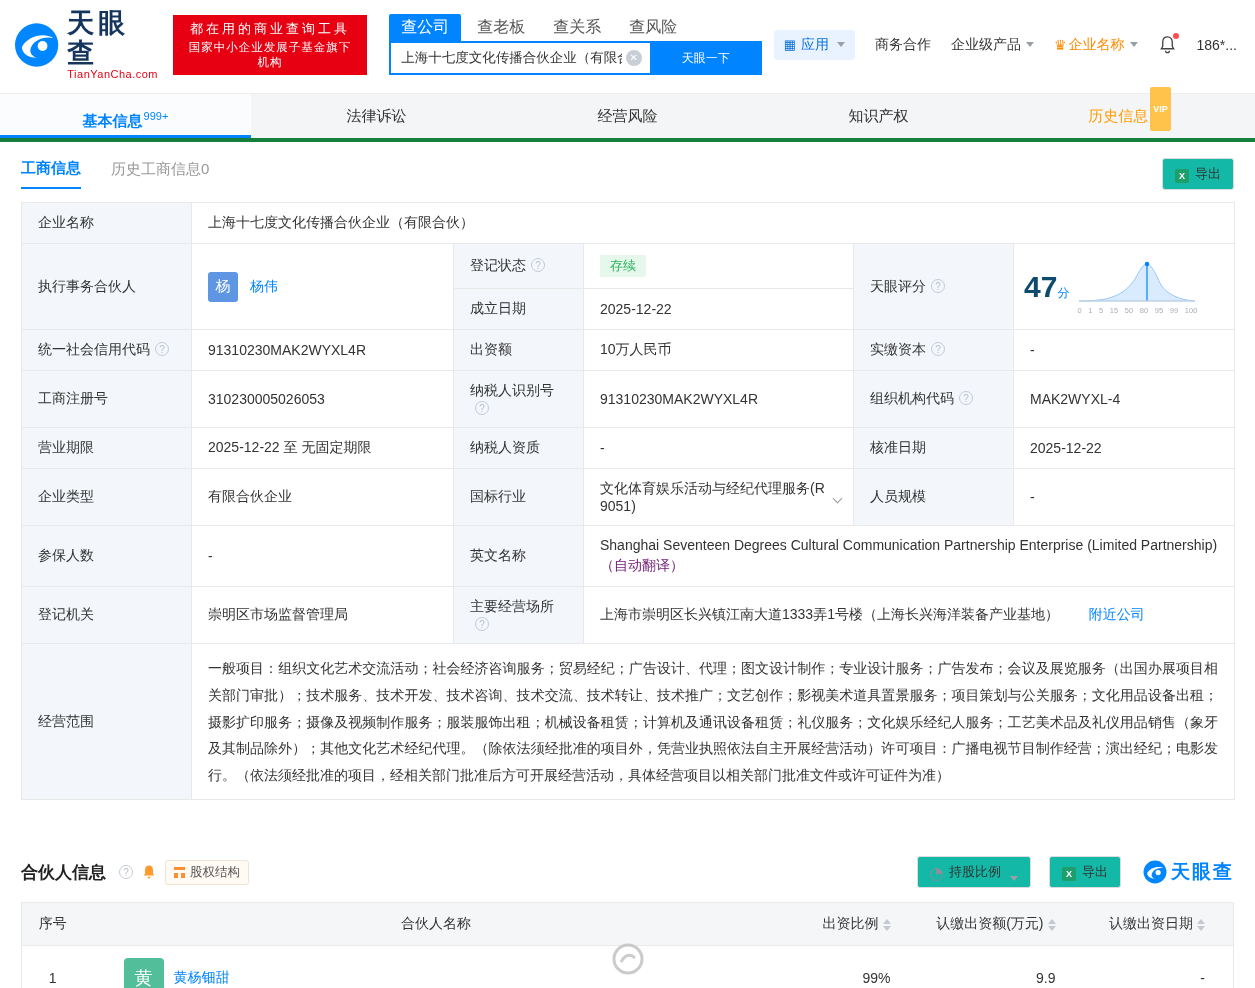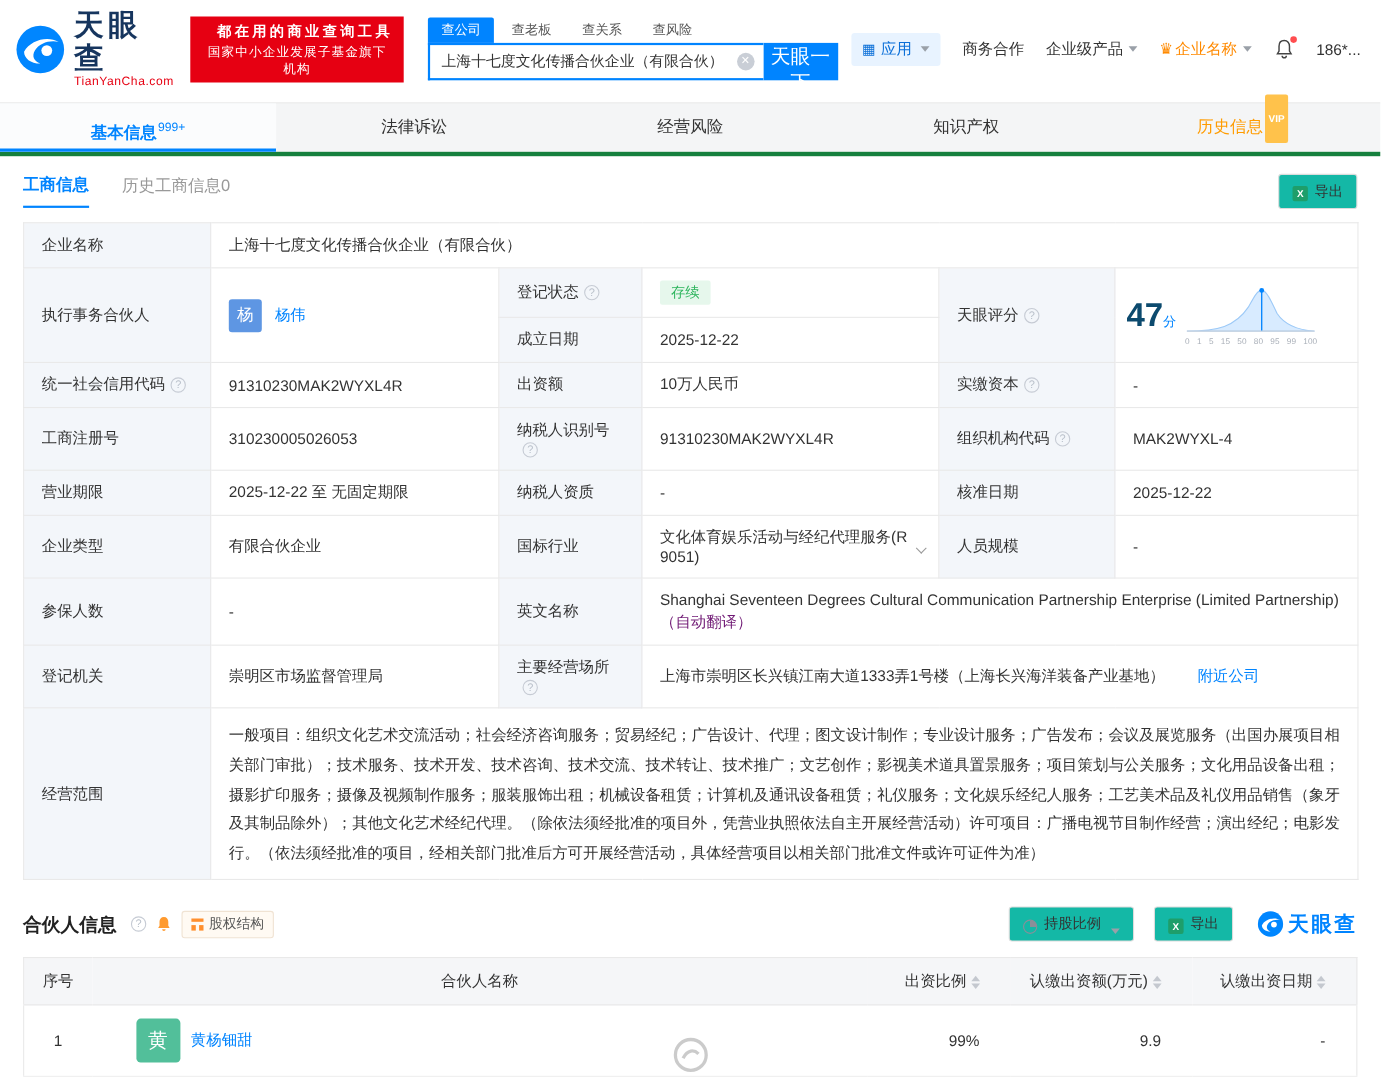--- a/index.html
+++ b/index.html
@@ -8,36 +8,36 @@
     width:1255px; height:988px; position:relative; overflow:hidden;
     font-family:"Liberation Sans","DejaVu Sans",sans-serif; color:#333; font-size:14px;
   }
   
   .topbar { display:flex; align-items:center; padding:9px 18px 9px 14px; gap:12px; }
   .logo { display:flex; align-items:center; gap:8px; cursor:pointer; }
   .logo-text { display:flex; flex-direction:column; line-height:1.1; }
   .logo-cn { font-size:27px; font-weight:700; color:#16355e; letter-spacing:4px; }
   .logo-en { font-size:11px; color:#e60012; letter-spacing:.5px; }
   .red-badge { background:#e60012; color:#fff; padding:5px 10px; text-align:center; margin-left:2px; }
-  .red-badge .l1 { font-size:13px; font-weight:700; letter-spacing:3px;text-align:right; }
+  .red-badge .l1 { font-size:13px; font-weight:400; letter-spacing:3px; }
   .red-badge .l2 { font-size:11.5px; letter-spacing:1px; margin-top:2px; }
   .search-block { margin-left:10px; width:400px; }
   .search-tabs { display:flex; gap:4px; align-items:flex-end; }
-  .search-tab { font-size:12px; color:#555; padding:3px 12px; cursor:pointer; border-radius:2px 2px 0 0; }
+  .search-tab { font-size:16px; color:#555; padding:3px 12px; cursor:pointer; border-radius:2px 2px 0 0; }
   .search-tab.active { background:#0084ff; color:#fff; }
   .search-row { display:flex; }
   .search-input-wrap { position:relative; flex:1; }
   .search-input-wrap input {
     width:100%; height:34px; border:2px solid #0084ff; border-right:none; outline:none;
     padding:0 28px 0 10px; font-size:13.5px; color:#333;
     font-family:"Liberation Sans","DejaVu Sans",sans-serif;
   }
   .clear-icon { position:absolute; right:8px; top:9px; width:16px; height:16px; border-radius:50%;
     background:#c9ced6; color:#fff; font-size:10px; line-height:16px; text-align:center; cursor:pointer; }
-  .search-btn { width:68px; height:34px; background:#0084ff; color:#fff; border:none; font-size:18px; cursor:pointer;
+  .search-btn { width:112px; height:34px; background:#0084ff; color:#fff; border:none; font-size:12px; cursor:pointer;
     font-family:"Liberation Sans","DejaVu Sans",sans-serif; }
   .header-right { display:flex; align-items:center; gap:20px; margin-left:auto; white-space:nowrap; }
   .apps-btn { display:flex; align-items:center; gap:5px; background:#e8f3ff; color:#0b6fd8; padding:6px 10px;
     border-radius:3px; font-size:14px; cursor:pointer; }
   .grid-glyph { font-size:13px; line-height:1; }
   .caret { display:inline-block; width:0; height:0; border-left:4px solid transparent; border-right:4px solid transparent;
     border-top:5px solid #9aa0a8; margin-left:3px; vertical-align:middle; }
   .hlink { color:#333; font-size:14px; cursor:pointer; display:flex; align-items:center; gap:2px; }
   .vip-link { color:#ff8a00; }
   .crown { color:#ff8a00; font-size:14px; }
@@ -81,21 +81,21 @@
   .score-num { font-size:30px; font-weight:700; color:#0c4a6e; line-height:1; }
   .score-unit { font-size:12px; color:#0084ff; }
   .score-chart { display:flex; flex-direction:column; }
   .score-ticks { display:flex; justify-content:space-between; width:120px; font-size:7.5px; color:#a9afb8; margin-top:1px; }
   .chev { display:inline-block; width:7px; height:7px; border-right:1.5px solid #999; border-bottom:1.5px solid #999;
     transform:rotate(45deg); position:absolute; right:12px; top:45%; cursor:pointer; }
   .ind-cell { position:relative; padding-right:26px !important; }
   .scope-text { line-height:1.9; text-align:justify; }
   .en-note { color:#701a75; margin-top:4px; }
   
-  .partners-head { display:flex; align-items:center; gap:8px; margin-top:24px; }
+  .partners-head { display:flex; align-items:center; gap:8px; margin-top:56px; }
   .sec-title { font-size:17px; font-weight:700; color:#222; }
   .equity-pill { display:inline-flex; align-items:center; gap:5px; border:1px solid #f0e3d3; background:#fffaf3;
     border-radius:3px; padding:3px 8px; font-size:12.5px; color:#555; cursor:pointer; }
   .equity-icon { display:inline-block; width:11px; height:11px; background:
     linear-gradient(#ff8f2e,#ff8f2e) top left/11px 3px no-repeat,
     linear-gradient(#ff8f2e,#ff8f2e) bottom left/4px 5px no-repeat,
     linear-gradient(#ff8f2e,#ff8f2e) bottom right/4px 5px no-repeat; }
   .pie-icon { width:13px; height:13px; border-radius:50%; border:1px solid #8a8f99;
     background:conic-gradient(#8a8f99 0 90deg, transparent 90deg 360deg); display:inline-block; }
   .brand-mini { display:flex; align-items:center; gap:4px; margin-left:14px; }

